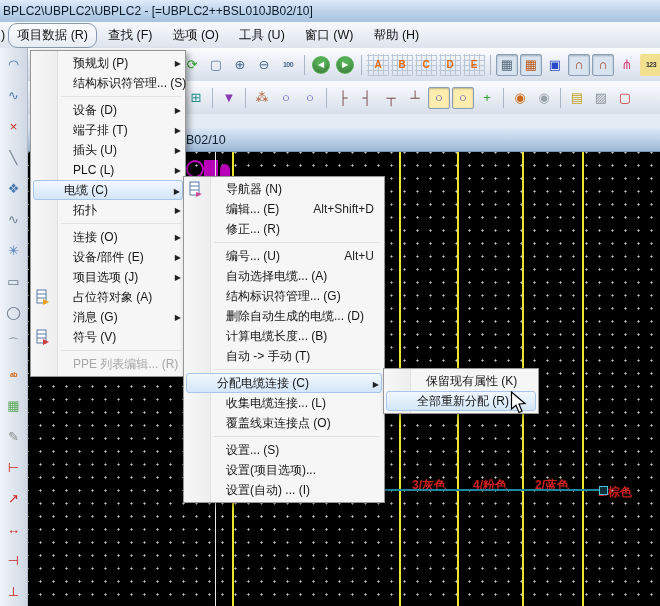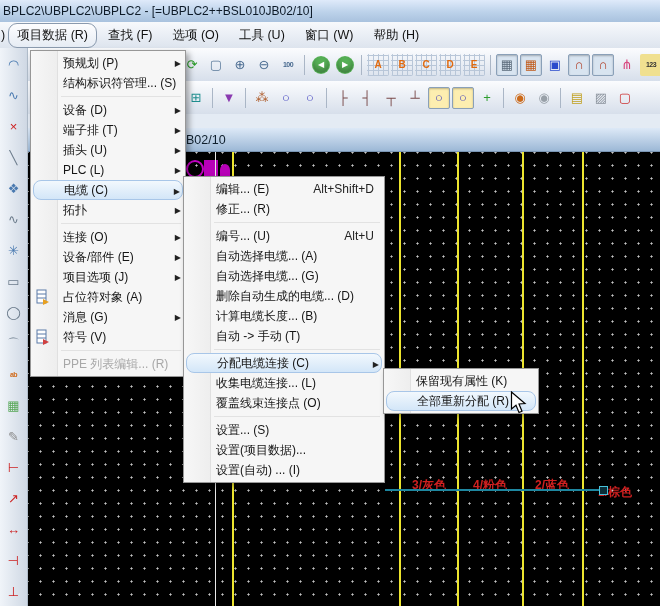--- a/index.html
+++ b/index.html
@@ -54,24 +54,24 @@
   #cyanline{position:absolute;height:2px;}
   #cyanhandle{position:absolute;width:7px;height:7px;border:1px solid #49c2da;background:#0a2e38;}
   .mag-circle{position:absolute;border:2px solid #c400c4;border-radius:50%;}
   .mag-rect{position:absolute;background:#b800b8;}
   
   .menu{position:absolute;background:#f6f6f6;border:1px solid #979797;
     box-shadow:3px 3px 6px rgba(0,0,0,.35);padding:2px 0;z-index:10;box-sizing:border-box;}
   .menu .gutter{position:absolute;left:0;top:0;bottom:0;width:26px;
     background:linear-gradient(90deg,#f7f7f7,#eeeeee);border-right:1px solid #e0e0e0;}
   .mi{position:relative;height:20px;display:flex;align-items:center;
-    padding:0 10px 0 32px;font-size:12px;color:#151515;white-space:nowrap;box-sizing:border-box;}
+    padding:0 10px 0 42px;font-size:12px;color:#151515;white-space:nowrap;box-sizing:border-box;}
   .mi .acc{margin-left:auto;padding-left:14px;color:#222;}
   .mi .arr{position:absolute;right:4px;top:6px;font-size:8px;color:#222;}
-  .mi.hl{margin:0 2px;padding:0 8px 0 30px;border:1px solid #a8c6e8;border-radius:8px;
+  .mi.hl{margin:0 2px;padding:0 8px 0 30px;border:1px solid #a8c6e8;border-radius:3px;
     background:linear-gradient(#f2f8fd,#d3e6f8);}
   .mi.hl .arr{right:2px;}
   .mi.disabled{color:#a8a8a8;}
   .msep{height:7px;position:relative;margin-left:28px;}
   .msep::after{content:"";position:absolute;left:2px;right:4px;top:3px;border-top:1px solid #e2e2e2;}
   .micon{position:absolute;left:4px;top:2px;width:16px;height:16px;}
   #cursor{position:absolute;left:510px;top:391px;z-index:30;}
 </style>
 </head>
 <body>
@@ -257,36 +257,46 @@
       </div>
     <div class="msep"></div>
     <div class="mi disabled">
       <span>PPE 列表编辑... (R)</span>
       </div>
   </div>
 
   <div class="menu" id="menu2" style="left:183px;top:176px;width:202px;z-index:11;">
     <div class="gutter"></div>
     <div class="mi">
+      <span class="micon">
+        <svg viewBox="0 0 16 16" width="16" height="16">
+            <rect x="2" y="1" width="9" height="13" fill="#fff" stroke="#5a7aa8"></rect>
+            <line x1="2" y1="5" x2="11" y2="5" stroke="#5a7aa8"></line>
+            <line x1="2" y1="9" x2="11" y2="9" stroke="#5a7aa8"></line>
+            <path d="M8 11 l6 2 -6 3z" fill="#d04a9a"></path>
+          </svg></span>
+      <span>导航器 (N)</span>
+      </div>
+    <div class="mi">
       <span>编辑... (E)</span>
       <span class="acc">Alt+Shift+D</span>
       </div>
     <div class="mi">
       <span>修正... (R)</span>
       </div>
     <div class="msep"></div>
     <div class="mi">
       <span>编号... (U)</span>
       <span class="acc">Alt+U</span>
       </div>
     <div class="mi">
       <span>自动选择电缆... (A)</span>
       </div>
     <div class="mi">
-      <span>自动选择电缆... (G)</span>
+      <span>结构标识符管理... (G)</span>
       </div>
     <div class="mi">
       <span>删除自动生成的电缆... (D)</span>
       </div>
     <div class="mi">
       <span>计算电缆长度... (B)</span>
       </div>
     <div class="mi">
       <span>自动 -&gt; 手动 (T)</span>
       </div>
@@ -299,21 +309,21 @@
       <span>收集电缆连接... (L)</span>
       </div>
     <div class="mi">
       <span>覆盖线束连接点 (O)</span>
       </div>
     <div class="msep"></div>
     <div class="mi">
       <span>设置... (S)</span>
       </div>
     <div class="mi">
-      <span>设置(项目数据)...</span>
+      <span>设置(项目选项)...</span>
       </div>
     <div class="mi">
       <span>设置(自动) ... (I)</span>
       </div>
   </div>
 
   <div class="menu" id="menu3" style="left:383px;top:368px;width:156px;z-index:12;">
     <div class="gutter"></div>
     <div class="mi">
       <span>保留现有属性 (K)</span>

